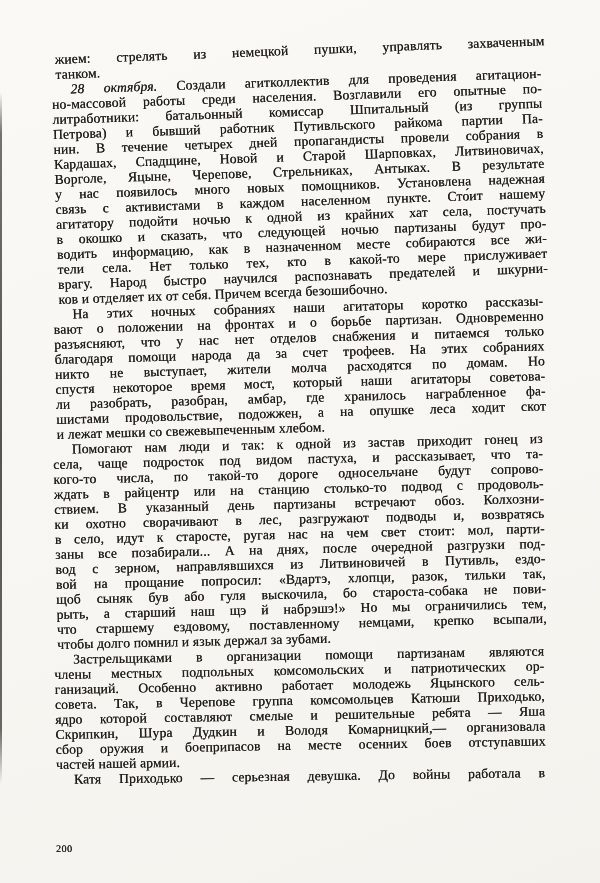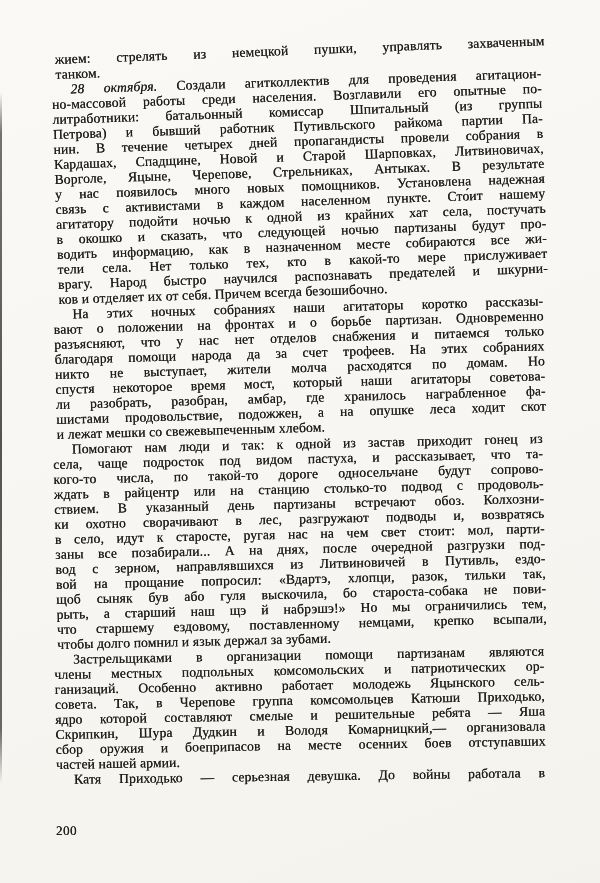--- a/index.html
+++ b/index.html
@@ -47,22 +47,22 @@
     text-align-last: justify;
     text-shadow: 0.2px 0 0 currentColor;
     overflow: visible;
   }
   .line.end { text-align-last: left; }
   .line.indent { text-indent: 19px; }
   .date-italic { font-style: italic; }
   .page-number {
     position: absolute;
     left: 56px;
-    top: 823px;
-    font-size: 13px;
+    top: 843px;
+    font-size: 10px;
     letter-spacing: 0.5px;
     text-shadow: 0.2px 0 0 currentColor;
     transform: rotate(-0.5deg);
   }
 </style>
 </head>
 <body>
 
 <div class="page">
   <div class="scan-edge"></div>

